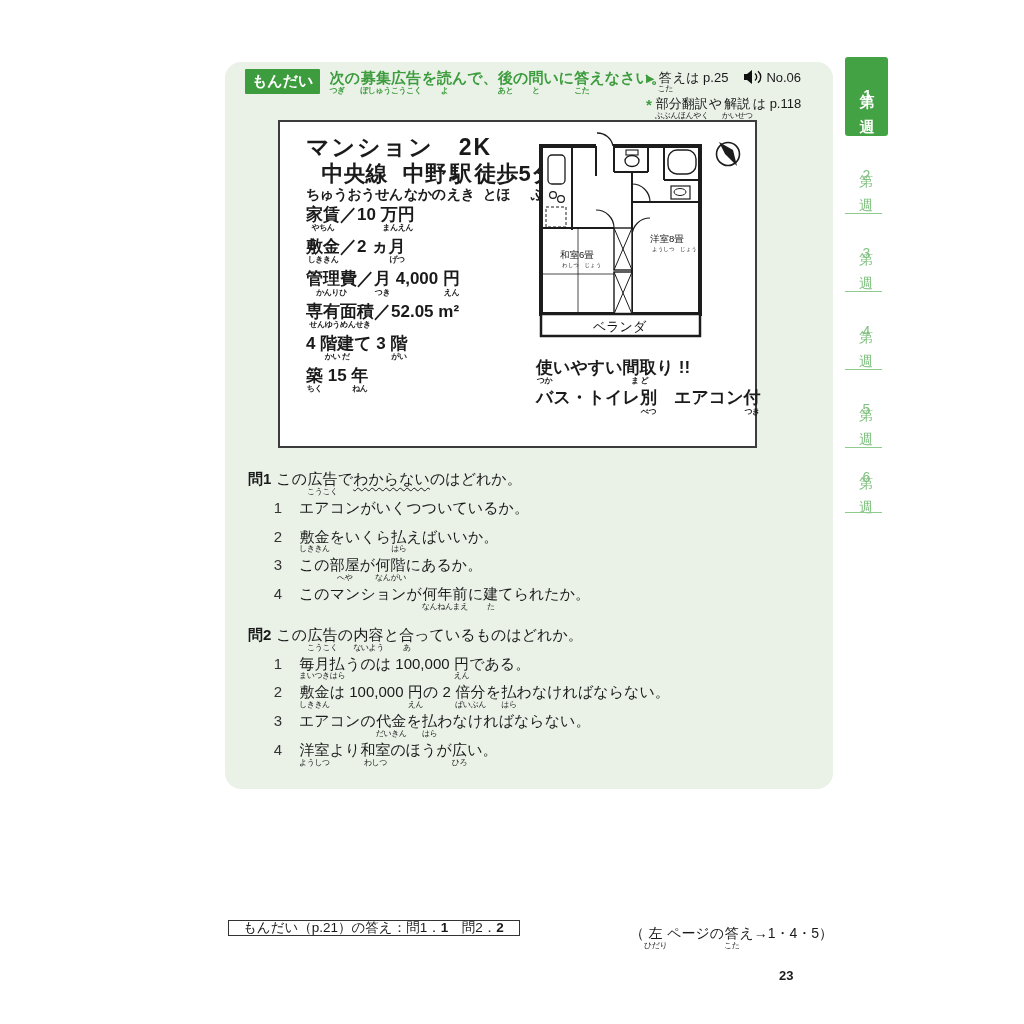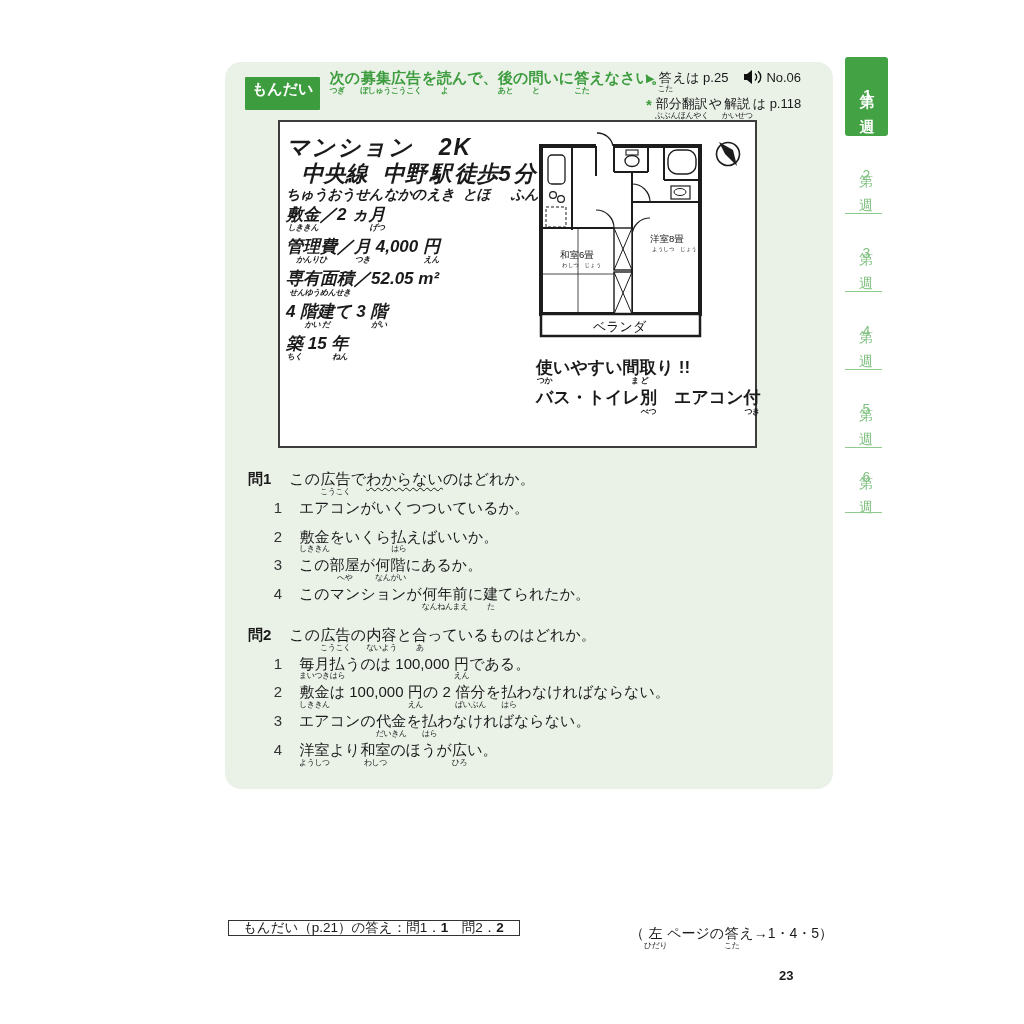--- a/index.html
+++ b/index.html
@@ -18,46 +18,46 @@
   .rb .ruby { display:block; font-size:8px; line-height:1; white-space:pre;
               letter-spacing:-0.5px; min-height:9px; margin-top:-1px; }
   .rb.b .base { font-weight:bold; }
   .rb.u .base { text-decoration:underline; text-decoration-style:wavy;
                 text-decoration-thickness:1px; text-underline-offset:3px; }
   .nowrap { white-space:nowrap; }
 
   
   .hdr { position:absolute; left:245px; top:69px; display:flex; gap:9px; align-items:flex-start; }
   .badge { background:#3d9c3d; color:#fff; font-weight:bold; font-size:15px;
-           padding:2px 7px 11px; line-height:1.3; border-radius:1px;margin-top:8px; }
+           padding:2px 7px 3px; line-height:1.3; border-radius:1px; }
   .instruction { color:#3d9c3d; font-weight:bold; font-size:15px; }
   .instruction .ruby { color:#3d9c3d; }
 
   .hdr-right { position:absolute; left:646px; top:70px; width:180px; font-size:13px; }
   .hdr-line { display:flex; align-items:flex-start; margin-bottom:2px; }
   .marker { color:#3d9c3d; font-size:11px; margin-right:3px; line-height:1.5; }
   .asterisk { color:#3d9c3d; font-weight:bold; font-size:15px; margin-right:3px; line-height:1.2; }
   .audio { display:flex; align-items:flex-start; margin-left:16px; gap:3px; }
   .audio svg { display:block; }
 
   
   .adbox { position:absolute; left:278px; top:120px; width:479px; height:328px;
            background:#fff; border:2px solid #3c3c3c; }
-  .ad-left { position:absolute; left:6px; top:12px;font-style:italic; }
+  .ad-left { position:absolute; left:26px; top:12px; }
   .ad-h1 { font-size:23px; font-weight:bold; letter-spacing:2px; line-height:1.15; }
   .ad-h2 { font-size:22px; font-weight:bold; }
   .ad-h2 .ruby { font-size:14px; }
   .ad-line { font-size:17px; font-weight:600; margin-top:3px; }
   .plan-svg { position:absolute; left:258px; top:10px; }
   .features { position:absolute; left:256px; top:234px; font-size:17px; font-weight:bold; }
   .features .feat { margin-top:1px; }
 
   
   .questions { position:absolute; left:248px; top:470px; width:570px; font-size:15px; }
-  .q-prompt { display:flex; gap:18px; }
+  .q-prompt { display:flex; gap:5px; }
   .q-label { font-weight:bold; white-space:nowrap; }
   .opt { display:flex; gap:15px; margin-left:24px; margin-top:2px; }
   .opt-num { width:12px; text-align:center; color:#333; }
   .q2 { margin-top:14px; }
 
   
   .tab-active { position:absolute; left:845px; top:57px; width:43px; height:79px;
                 background:#43a243; border-radius:3px; color:#fff; font-weight:bold;
                 font-size:15px; display:flex; align-items:center; justify-content:center;
                 writing-mode:vertical-rl; text-orientation:upright; letter-spacing:4px; }
@@ -103,20 +103,21 @@
     <div class="hdr-line">
       <span class="asterisk">*</span>
       <span class="nowrap"><span class="rb"><span class="base">部分翻訳</span><span class="ruby">ぶぶんほんやく</span></span><span class="rb"><span class="base">や</span><span class="ruby"></span></span><span class="rb"><span class="base">解説</span><span class="ruby">かいせつ</span></span><span class="rb"><span class="base">は p.118</span><span class="ruby"></span></span></span>
     </div>
   </div>
 
   <div class="adbox">
     <div class="ad-left">
       <div class="ad-h1">マンション　2K</div>
       <div class="ad-h2 nowrap"><span class="rb"><span class="base">中央線</span><span class="ruby">ちゅうおうせん</span></span><span class="rb"><span class="base">中野</span><span class="ruby">なかの</span></span><span class="rb"><span class="base">駅</span><span class="ruby">えき</span></span><span class="rb"><span class="base">徒歩</span><span class="ruby">とほ</span></span><span class="rb"><span class="base">5</span><span class="ruby"></span></span><span class="rb"><span class="base">分</span><span class="ruby">ふん</span></span></div>
+      <div class="ad-line nowrap"><span class="rb"><span class="base">家賃</span><span class="ruby">やちん</span></span><span class="rb"><span class="base">／10 </span><span class="ruby"></span></span><span class="rb"><span class="base">万円</span><span class="ruby">まんえん</span></span></div>
       <div class="ad-line nowrap"><span class="rb"><span class="base">敷金</span><span class="ruby">しききん</span></span><span class="rb"><span class="base">／2 ヵ</span><span class="ruby"></span></span><span class="rb"><span class="base">月</span><span class="ruby">げつ</span></span></div>
       <div class="ad-line nowrap"><span class="rb"><span class="base">管理費</span><span class="ruby">かんりひ</span></span><span class="rb"><span class="base">／</span><span class="ruby"></span></span><span class="rb"><span class="base">月</span><span class="ruby">つき</span></span><span class="rb"><span class="base"> 4,000 </span><span class="ruby"></span></span><span class="rb"><span class="base">円</span><span class="ruby">えん</span></span></div>
       <div class="ad-line nowrap"><span class="rb"><span class="base">専有面積</span><span class="ruby">せんゆうめんせき</span></span><span class="rb"><span class="base">／52.05 m²</span><span class="ruby"></span></span></div>
       <div class="ad-line nowrap"><span class="rb"><span class="base">4 </span><span class="ruby"></span></span><span class="rb"><span class="base">階建</span><span class="ruby">かい だ</span></span><span class="rb"><span class="base">て 3 </span><span class="ruby"></span></span><span class="rb"><span class="base">階</span><span class="ruby">がい</span></span></div>
       <div class="ad-line nowrap"><span class="rb"><span class="base">築</span><span class="ruby">ちく</span></span><span class="rb"><span class="base"> 15 </span><span class="ruby"></span></span><span class="rb"><span class="base">年</span><span class="ruby">ねん</span></span></div>
     </div>
 
     <svg class="plan-svg" width="212" height="212" viewBox="0 0 212 212">
 
       <rect x="3" y="14" width="159" height="168" fill="#fff" stroke="#1c1c1c" stroke-width="4"></rect>

